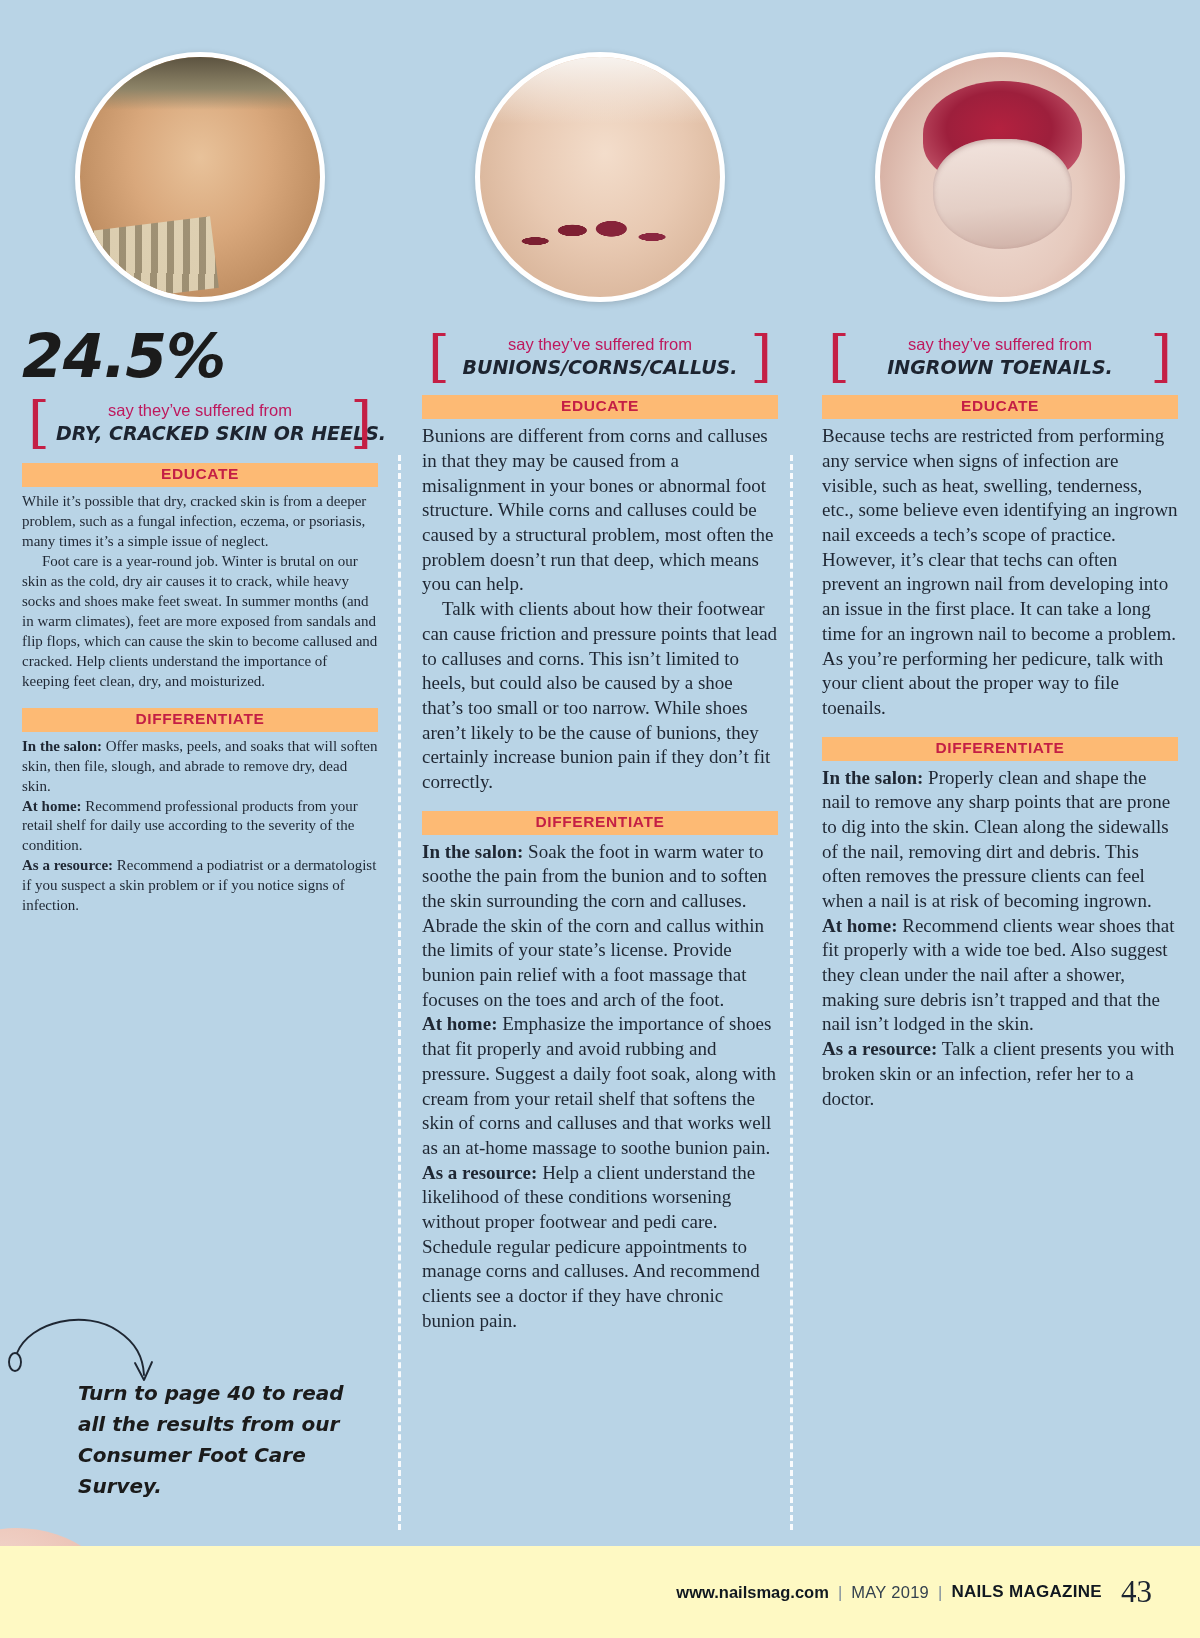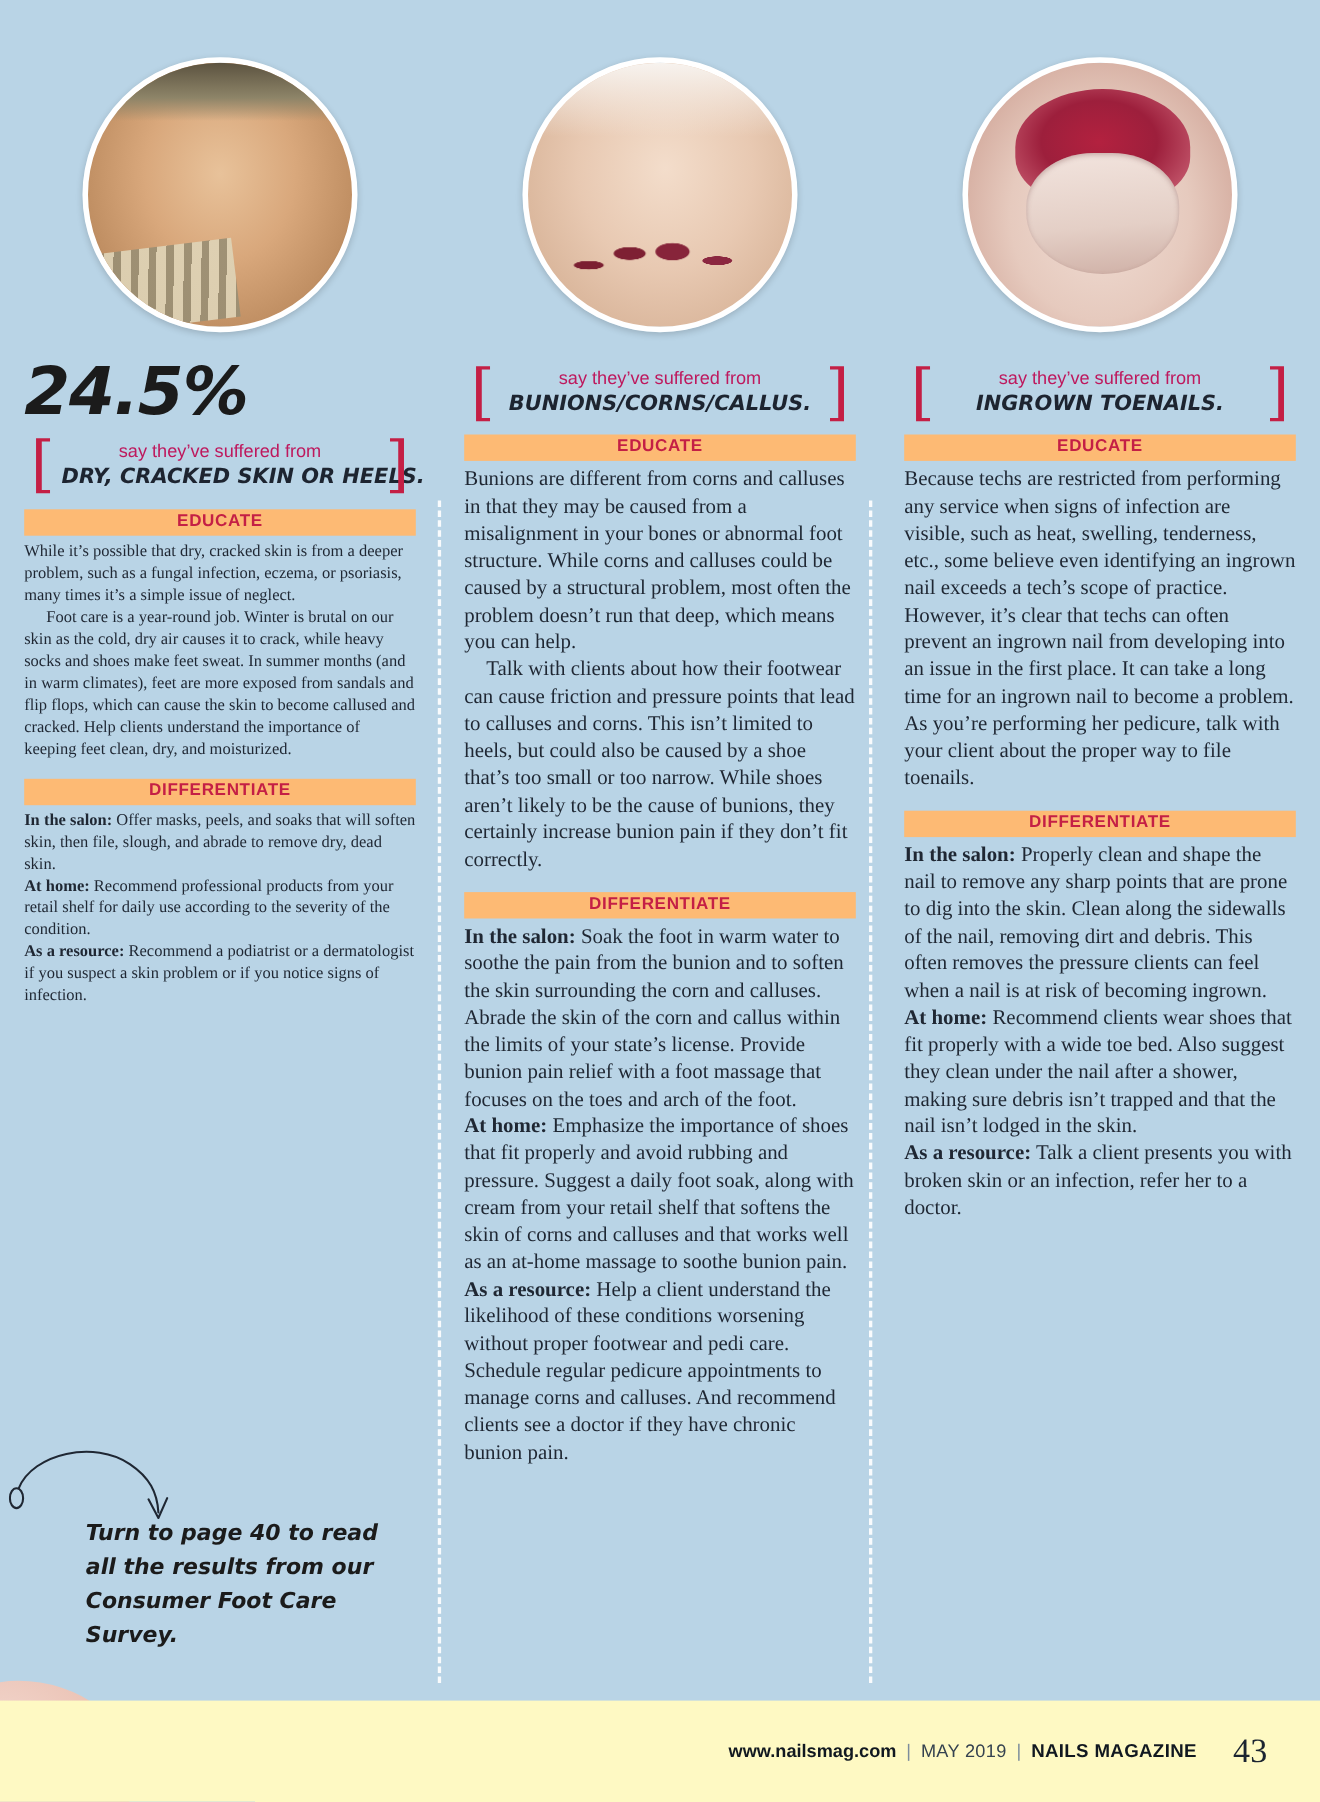--- a/index.html
+++ b/index.html
@@ -231,21 +231,21 @@
     font-family: "Liberation Sans", sans-serif;
   }
   .footer .site { font-weight: bold; font-size: 16.5px; color: #111820; }
   .footer .sep  { font-size: 16.5px; color: #7d8d9c; margin: 0 9px; }
   .footer .date { font-size: 16.5px; color: #35424f; letter-spacing: .3px; }
   .footer .mag  { font-weight: bold; font-size: 17px; color: #111820; letter-spacing: .3px; }
   .footer .pageno {
     font-family: "Liberation Serif", serif;
     font-size: 31px;
     color: #1b2430;
-    margin-left: 33px;
+    margin-left: 19px;
   }
 </style>
 </head>
 <body>
 
 <div class="corner-blob"></div>
 
 <div class="columns">
 
   <div class="col c1">

